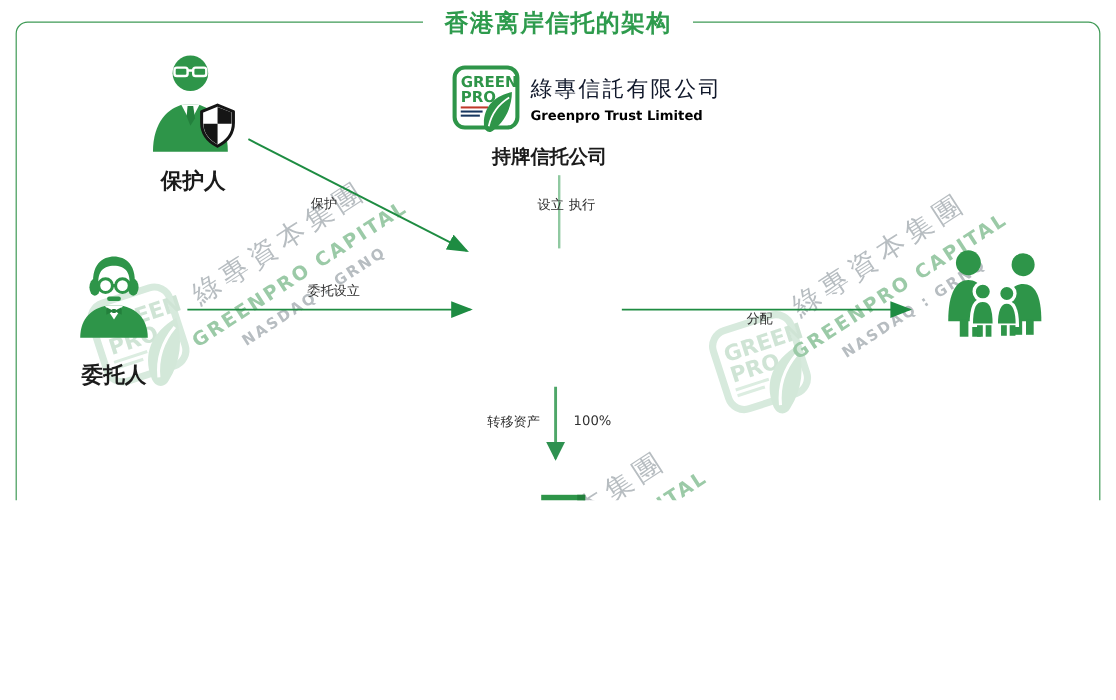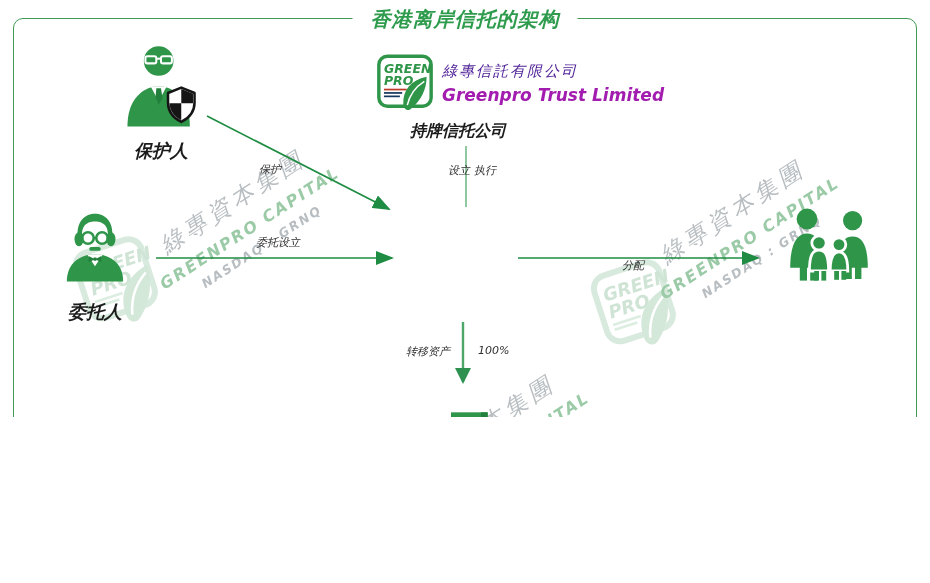--- a/index.html
+++ b/index.html
@@ -1,18 +1,18 @@
 <!DOCTYPE html>
 <html><head>
 <meta charset="utf-8">
 <style>
   * { margin:0; padding:0; box-sizing:border-box; }
   body { background:#fff; }
   .canvas { position:relative; width:930px; height:417px; background:#fff;
-            font-family:"DejaVu Sans", sans-serif; overflow:hidden;font-style:italic; }
+            font-family:"DejaVu Sans", sans-serif; overflow:hidden; }
   .frame { position:absolute; left:13px; top:18px; width:904px; height:552px;
            border:1.5px solid #3f9a56; border-radius:10px; }
   .title { position:absolute; top:6px; left:50%; transform:translateX(-50%);
            background:#fff; padding:0 18px; font-size:20px; font-weight:bold;
            color:#2e9b4d; white-space:nowrap; z-index:5; letter-spacing:1px; }
 
   
   .wm-logo { position:absolute; z-index:1; }
   .wm-logo-a { left:78px;  top:238px; transform:rotate(-18deg); }
   .wm-logo-b { left:596px; top:261px; transform:rotate(-18deg); }
@@ -28,23 +28,23 @@
   .wm-ticker { font-size:12.5px; font-weight:bold; letter-spacing:2px;
                color:#b7bdc1; margin-top:5px; white-space:nowrap; }
 
   .node { position:absolute; z-index:2; text-align:center; }
   .node-label { font-weight:bold; font-size:18px; color:#1b1b1b; margin-top:5px; }
   .edge-label { position:absolute; font-size:11px; color:#2f2f2f; z-index:3;
                 white-space:nowrap; }
   .edge { position:absolute; z-index:2; }
 
   .company-names { position:absolute; left:442px; top:62px; z-index:2; }
-  .company-zh { font-family:"DejaVu Serif", serif; font-size:15px; color:#4c1d95;
+  .company-zh { font-family:"DejaVu Serif", serif; font-size:18px; color:#0f172a;
                 letter-spacing:2px; white-space:nowrap; }
-  .company-en { font-size:17px; font-weight:600; color:#a21caf; margin-top:4px; }
+  .company-en { font-size:11px; font-weight:600; color:#000000; margin-top:4px; }
 
   .setup-line { position:absolute; left:465px; top:146px; width:2px; height:61px;
                 background:#90c9a1; z-index:2; }
   .caption { position:absolute; left:315px; top:530px; width:302px;
              text-align:center; font-size:16px; color:#b91c1c; z-index:2;
              white-space:nowrap;margin-top:15px; }
 </style>
 </head>
 <body>
 

